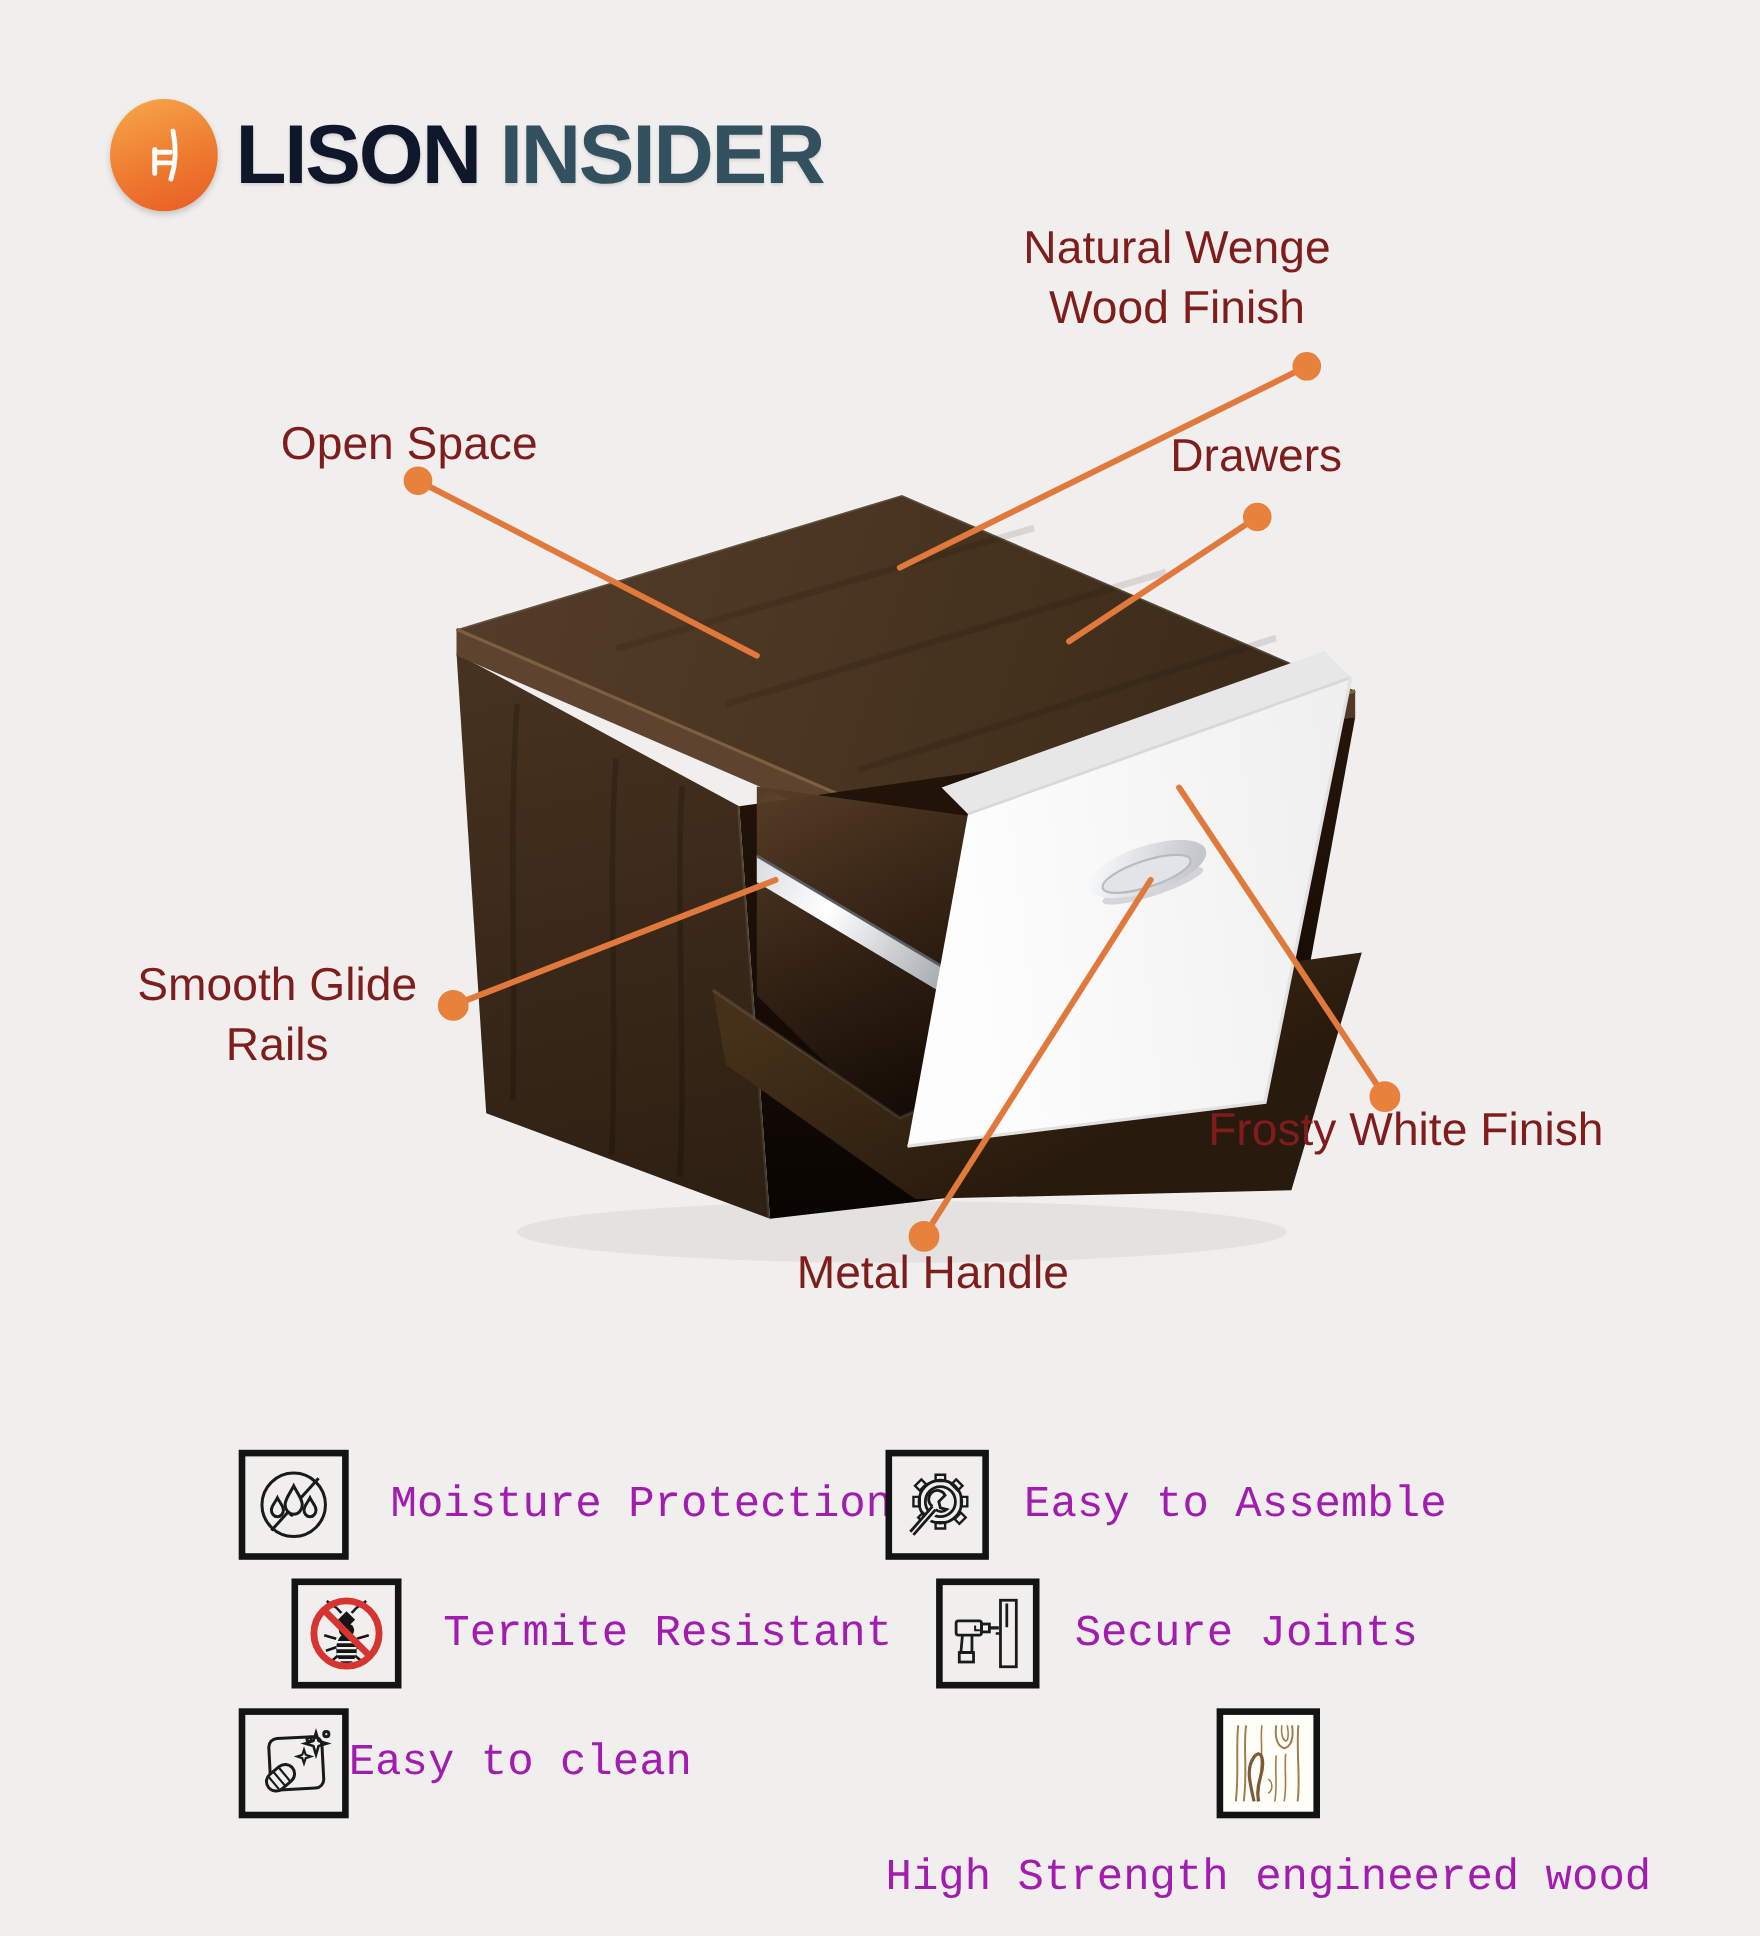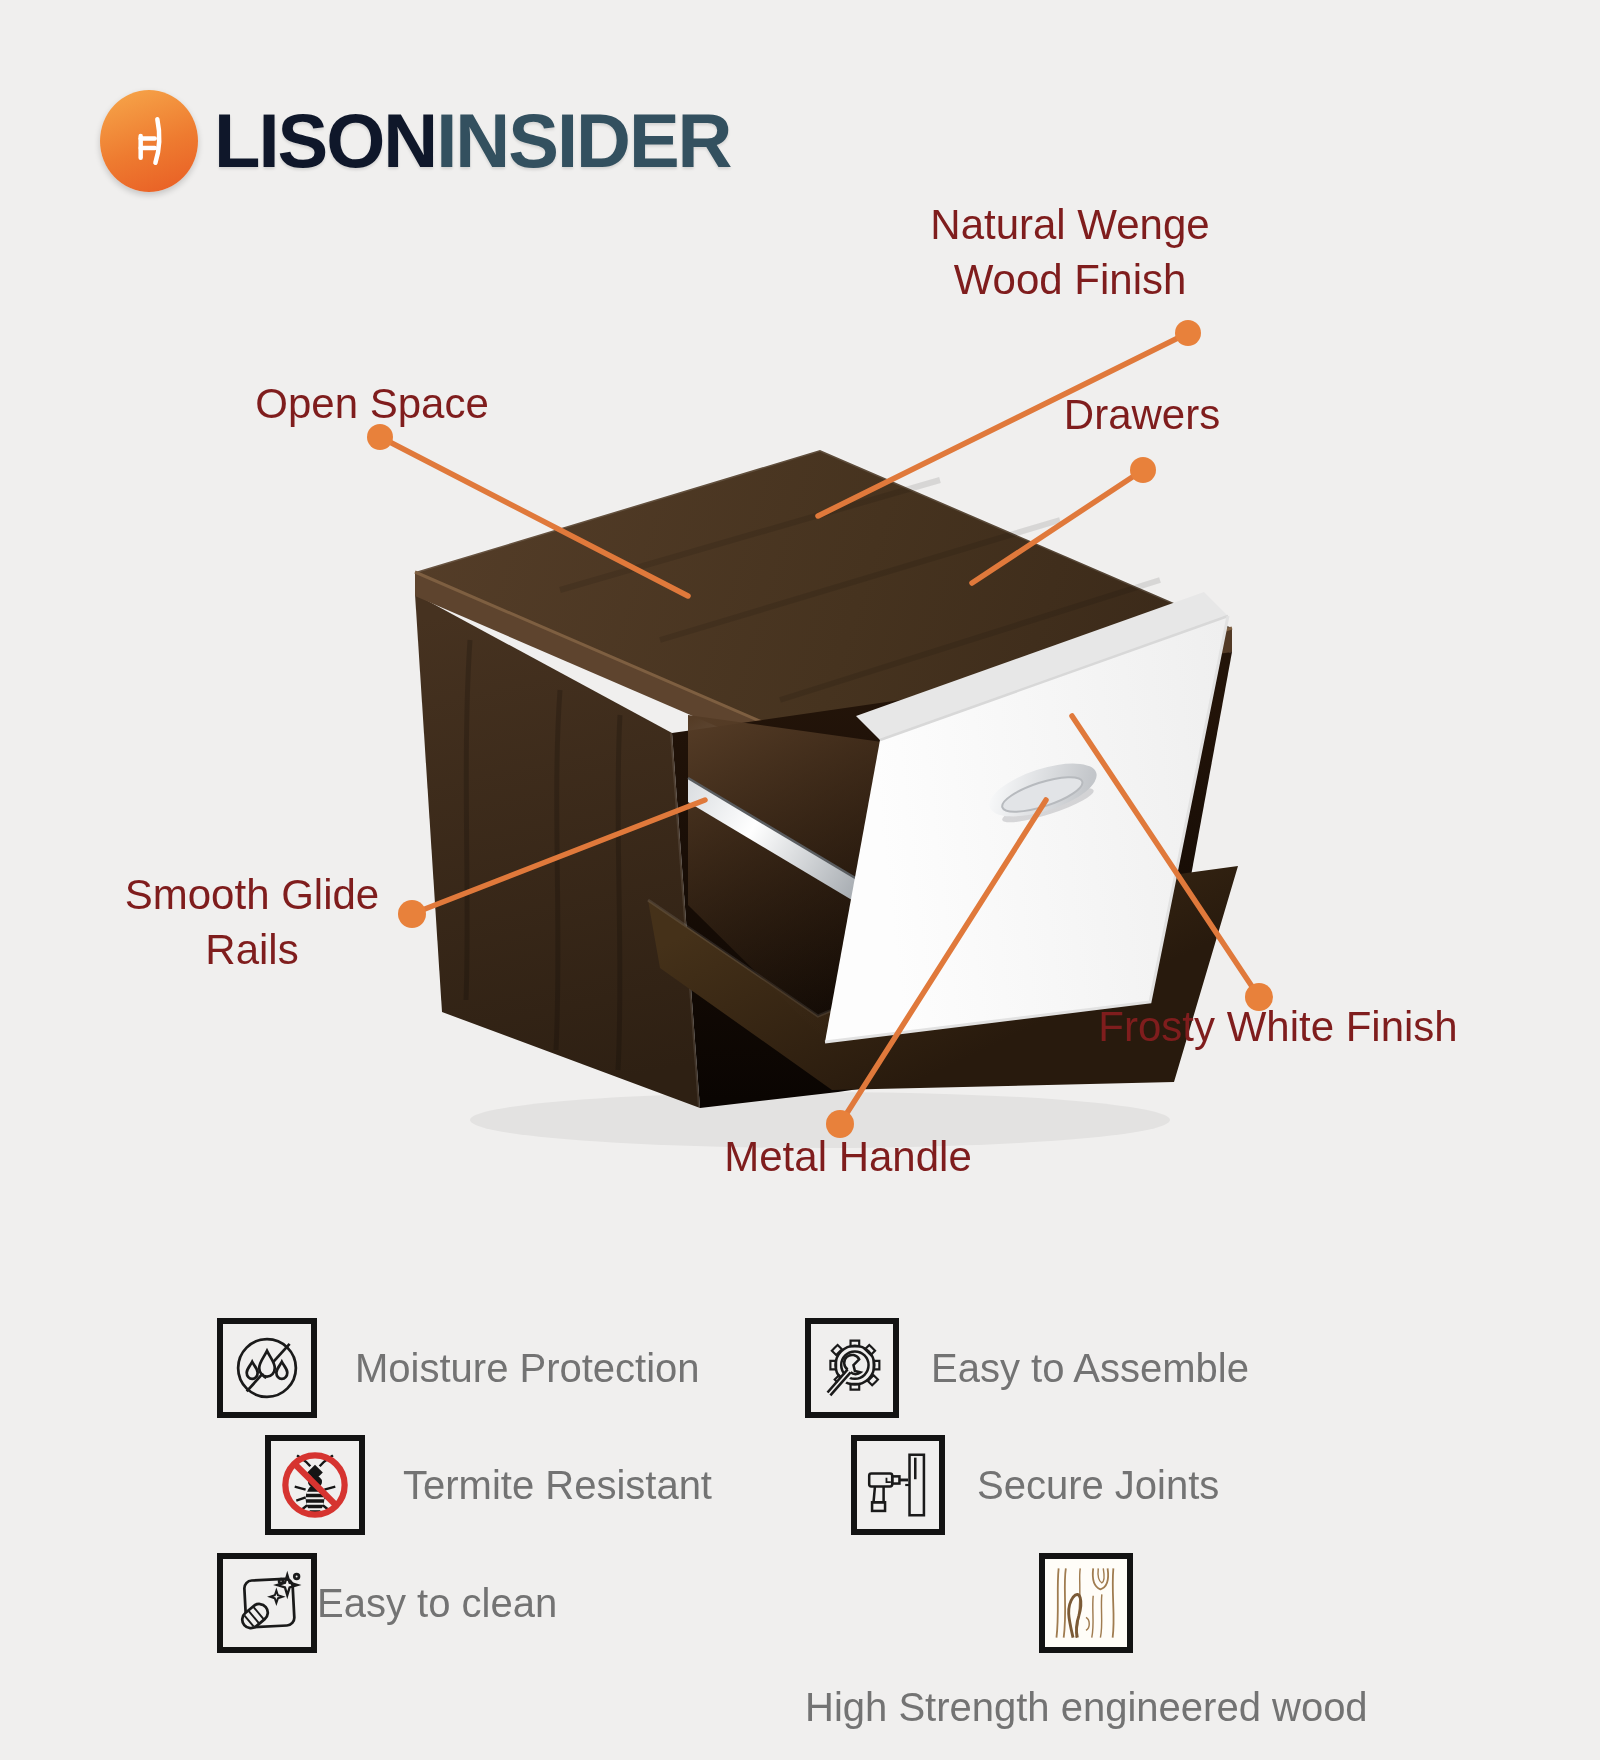--- a/index.html
+++ b/index.html
@@ -12,36 +12,36 @@
   .brand{position:absolute;left:100px;top:90px;display:flex;align-items:center;gap:16px;}
   .logo-badge{
     width:98px;height:102px;border-radius:50%;
     background:linear-gradient(160deg,#F6A449 5%,#EE7B30 55%,#E85C24 100%);
     box-shadow:0 3px 6px rgba(0,0,0,0.18);
     display:flex;align-items:center;justify-content:center;flex:0 0 auto;
   }
   .brand-title{font-size:76px;font-weight:800;letter-spacing:-2px;line-height:102px;
     text-shadow:0 2px 3px rgba(0,0,0,0.12);white-space:nowrap;}
   .brand-title .t1{color:#0f172a;margin-top:40px;}
-  .brand-title .t2{color:#33505F;}
+  .brand-title .t2{color:#33505F;margin-left:18px;}
   
   .callout{
     position:absolute;transform:translate(-50%,-50%);
     font-size:42px;color:#7f1d1d;text-align:center;line-height:55px;white-space:nowrap;
   }
   
   .scene{position:absolute;left:0;top:0;width:1600px;height:1760px;}
   
   .feat-row{position:absolute;display:flex;align-items:center;}
   .feat-icon{
     border:6px solid #131313;background:transparent;
     display:flex;align-items:center;justify-content:center;flex:0 0 auto;
   }
   .feat-icon svg{display:block;}
-  .feat-label{font-size:40px;color:#737373;white-space:nowrap;}
+  .feat-label{font-size:40px;color:#a21caf;white-space:nowrap;font-family:Liberation Mono, monospace;}
   .icon-left{width:88px;height:88px;}
   .icon-right{width:82px;height:88px;}
 </style>
 </head>
 <body>
 
 <div class="canvas">
 
   <div class="brand">
     <div class="logo-badge">

